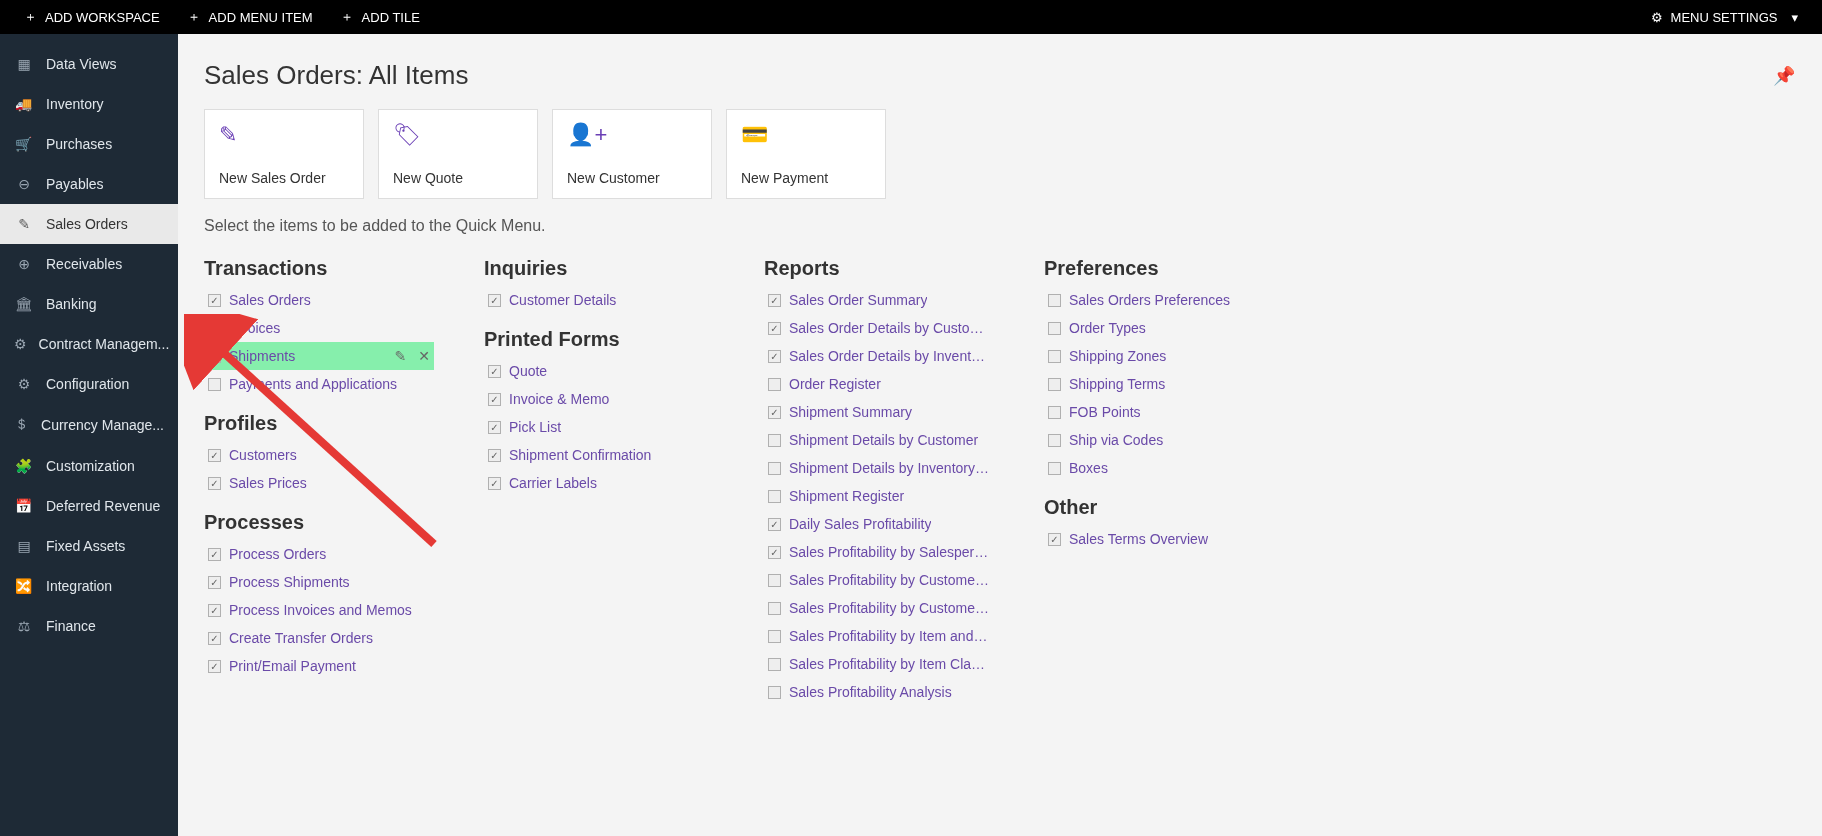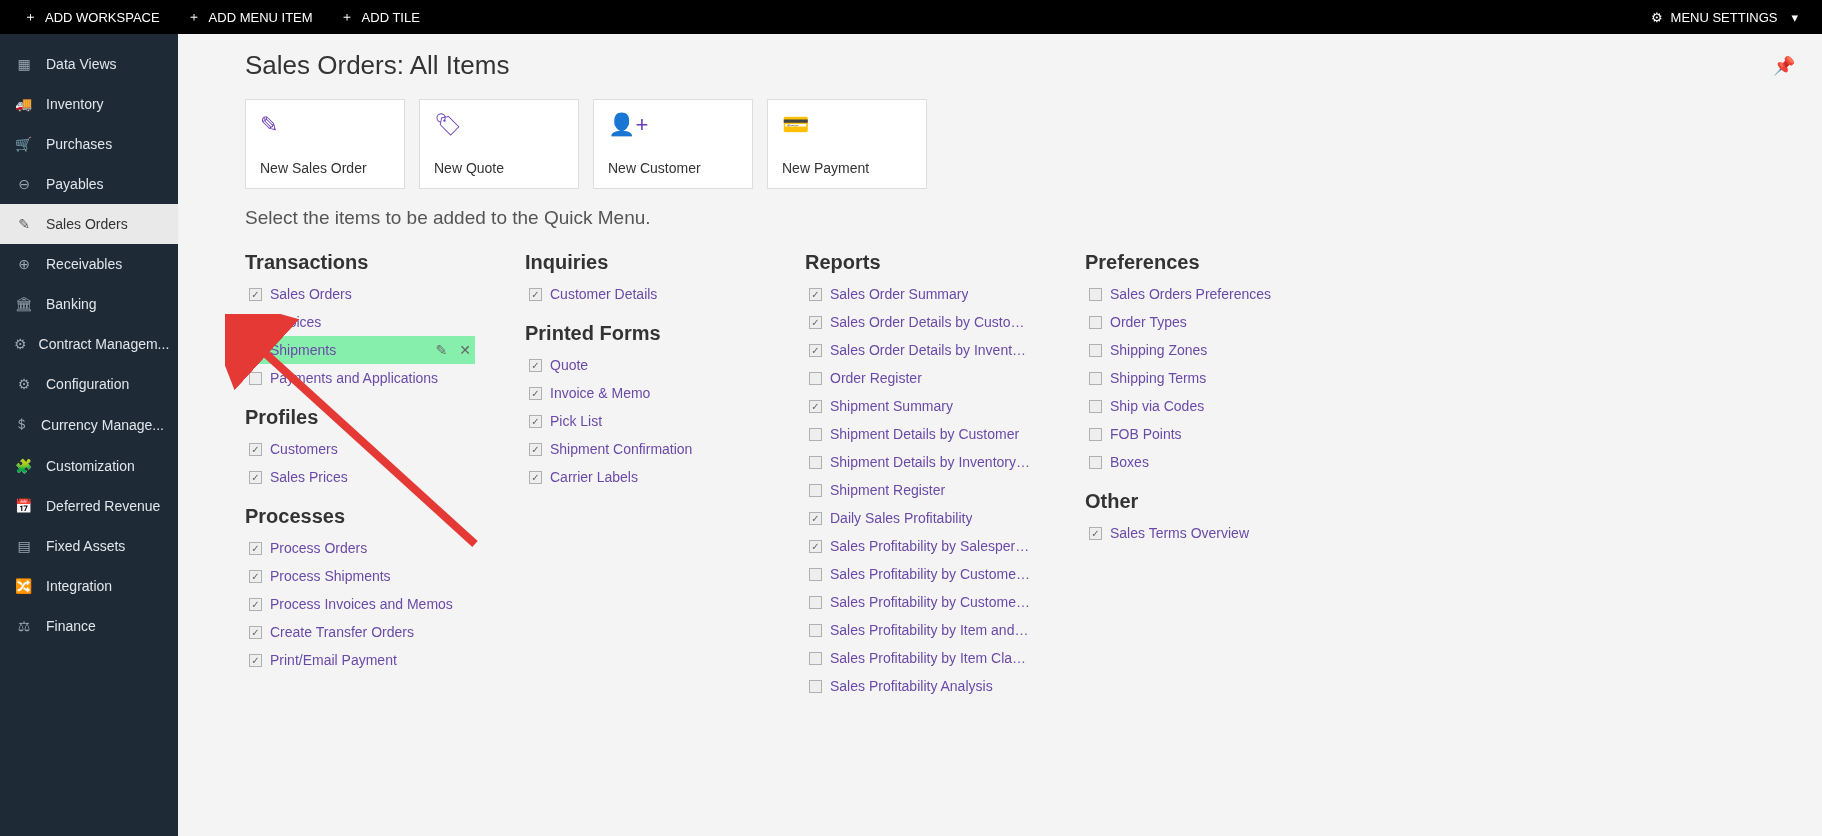--- a/index.html
+++ b/index.html
@@ -17,32 +17,32 @@
   .wrap { flex: 1; display: flex; min-height: 0; }
 
   
   .sidebar { width: 178px; background: #1e2a36; color: #cfd8dc; display: flex; flex-direction: column; padding-top: 10px; }
   .sidebar .item { display: flex; align-items: center; gap: 12px; padding: 12px 14px; cursor: pointer; font-size: 14px; color: #e0e6eb; white-space: nowrap; overflow: hidden; text-overflow: ellipsis; }
   .sidebar .item .icon { width: 20px; text-align: center; color: #9aa6b2; }
   .sidebar .item.active { background: #e9e9e9; color: #333; }
   .sidebar .item.active .icon { color: #555; }
 
   
-  .main { flex: 1; padding: 16px 26px; overflow: auto; min-width: 0; margin-left: 41px; }
+  .main { flex: 1; padding: 26px 26px; overflow: auto; min-width: 0; }
   .page-title-row { display: flex; align-items: center; }
   .page-title { font-size: 26px; font-weight: 400; color: #333; }
   .pin { margin-left: auto; color: #888; cursor: pointer; font-size: 18px; }
 
   
   .tiles { display: flex; gap: 14px; margin-top: 18px; }
   .tile { width: 160px; height: 90px; background: #fff; border: 1px solid #ddd; padding: 12px 14px; display: flex; flex-direction: column; justify-content: space-between; cursor: pointer; }
   .tile .ticon { color: #6a3fb5; font-size: 22px; }
   .tile .tlabel { font-size: 14px; color: #333; }
 
-  .hint { margin-top: 18px; font-size: 19px; color: #555; }
+  .hint { margin-top: 18px; font-size: 16px; color: #555; }
 
   
   .cols { display: flex; gap: 50px; margin-top: 8px; align-items: flex-start; }
   .col { min-width: 230px; }
   .sect-title { font-size: 20px; color: #333; margin-top: 14px; margin-bottom: 6px; font-weight: 700; }
   .link-item { display: flex; align-items: center; gap: 8px; padding: 6px 4px; cursor: pointer; position: relative; max-width: 230px; }
   .link-item .cb { width: 13px; height: 13px; border: 1px solid #b0b0b0; background: #eee; display: inline-flex; align-items: center; justify-content: center; font-size: 10px; color: #666; flex-shrink: 0; }
   .link-item .cb.checked::after { content: "✓"; }
   .link-item .lbl { color: #6a4aa8; font-size: 14px; white-space: nowrap; overflow: hidden; text-overflow: ellipsis; }
   .link-item.hover { background: #86efac; }
@@ -326,25 +326,25 @@
           <div class="link-item">
             <span class="cb"></span>
             <span class="lbl">Shipping Zones</span>
           </div>
           <div class="link-item">
             <span class="cb"></span>
             <span class="lbl">Shipping Terms</span>
           </div>
           <div class="link-item">
             <span class="cb"></span>
+            <span class="lbl">FOB Points</span>
+          </div>
+          <div class="link-item">
+            <span class="cb"></span>
             <span class="lbl">Ship via Codes</span>
-          </div>
-          <div class="link-item">
-            <span class="cb"></span>
-            <span class="lbl">FOB Points</span>
           </div>
           <div class="link-item">
             <span class="cb"></span>
             <span class="lbl">Boxes</span>
           </div>
           <div class="sect-title">Other</div>
           <div class="link-item">
             <span class="cb checked"></span>
             <span class="lbl">Sales Terms Overview</span>
           </div>

